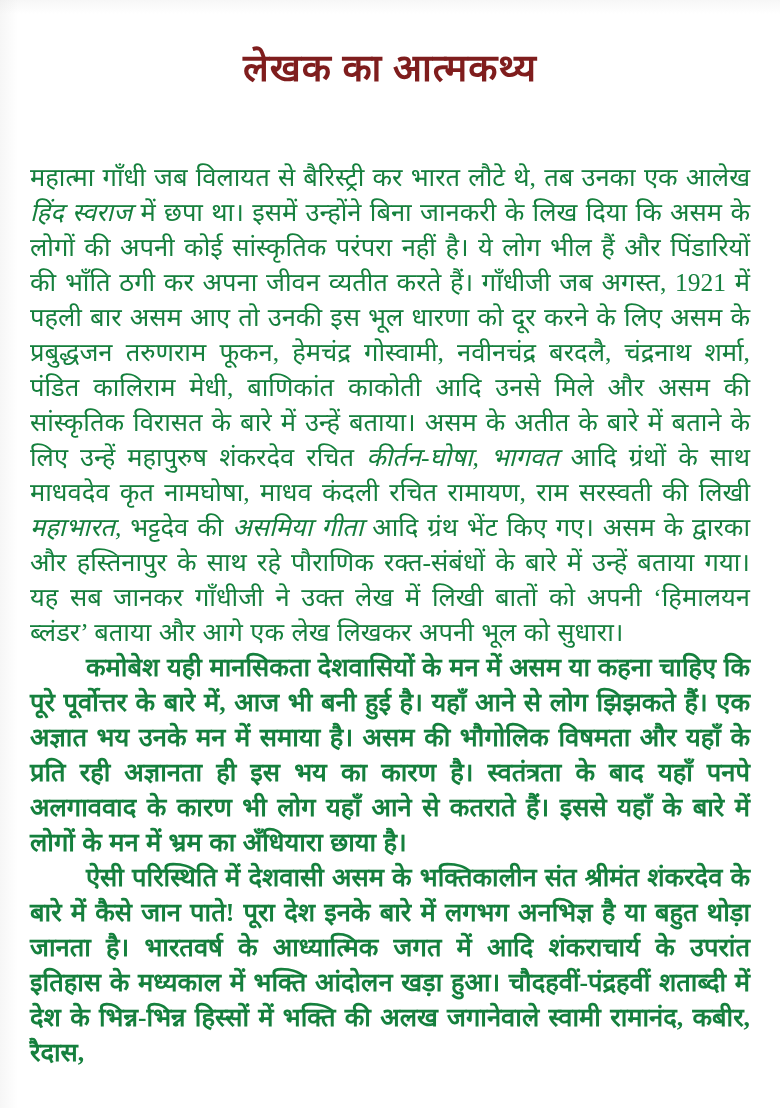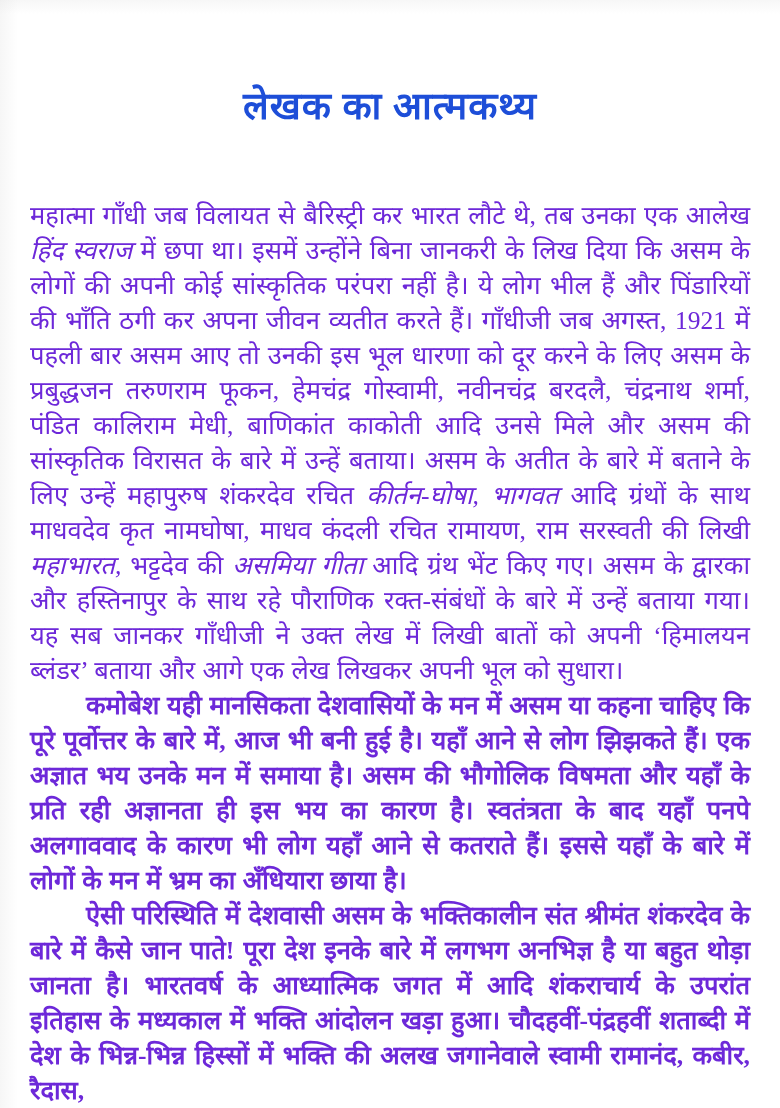--- a/index.html
+++ b/index.html
@@ -25,40 +25,40 @@
       linear-gradient(to bottom, rgba(225,225,225,0.28) 0px, rgba(255,255,255,0) 14px);
   }
   .page {
     position: relative;
     padding: 0 30px;
     box-sizing: border-box;
     width: 780px;
   }
   .title {
     margin: 0;
-    padding-top: 82px;
+    padding-top: 44px;
     padding-bottom: 0;
     text-align: center;
     font-size: 38px;
     line-height: 48px;
     font-weight: bold;
     letter-spacing: 1px;
-    color: #1d4ed8;
+    color: #7f1d1d;
   }
   .body-text {
     margin-top: 68px;
   }
   .para {
     margin: 0;
     font-size: 25.5px;
     line-height: 35px;
     text-align: justify;
     text-justify: inter-word;
     word-spacing: 1px;
-    color: #6d28d9;
+    color: #15803d;
   }
   .para.indent {
     text-indent: 56px;
     font-weight: bold;
   }
   .italic {
     font-style: italic;
   }
 </style>
 </head>

